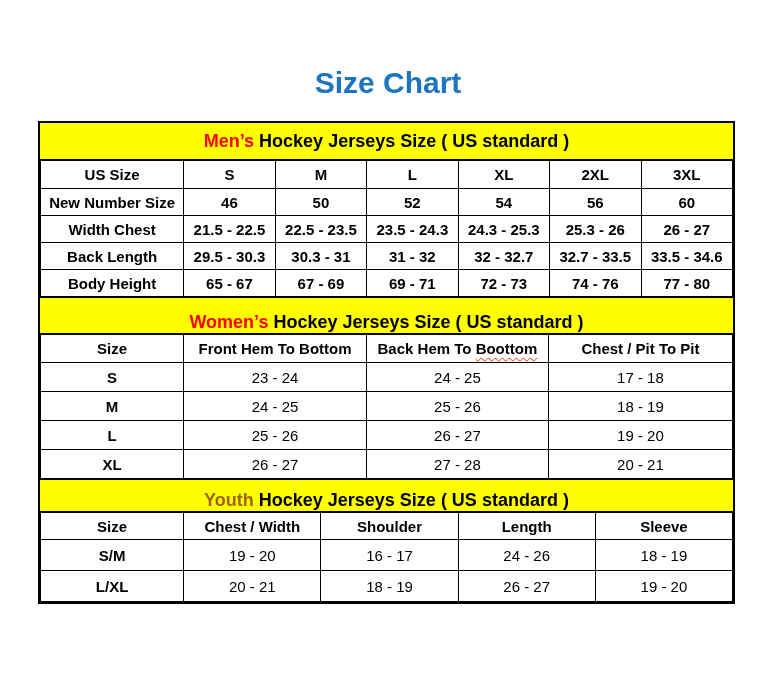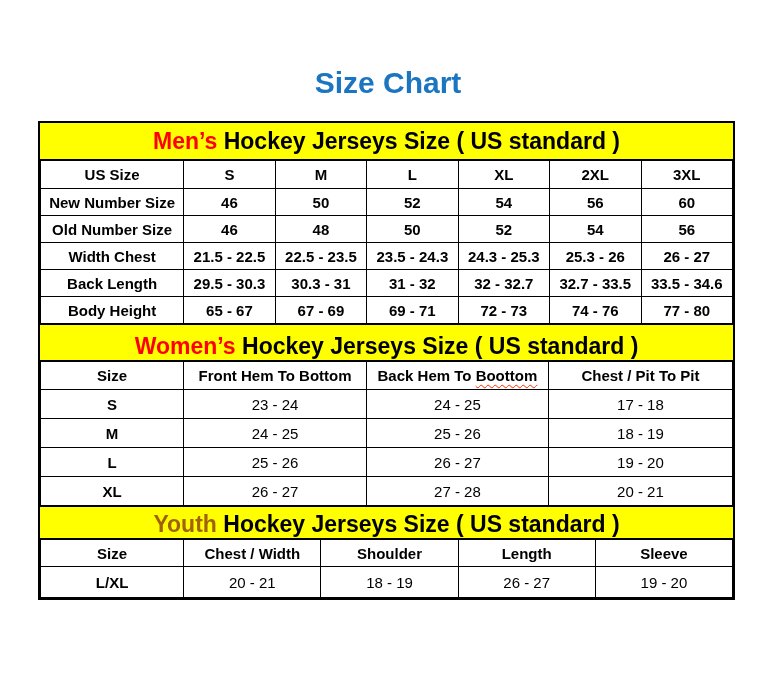--- a/index.html
+++ b/index.html
@@ -29,21 +29,21 @@
     width: 697px;
     border: 2px solid #000;
     background: #fff;
   }
   .band {
     background: #FFFF00;
     height: 37px;
     display: flex;
     align-items: center;
     justify-content: center;
-    font-size: 23px;
+    font-size: 18px;
     font-weight: bold;
     border-bottom: 1px solid #000;
     white-space: pre;
   }
   .band.short { height: 33px; }
   .band .hl { color: #FF0000; }
   section + section .band { border-top: 1px solid #000; align-items: flex-end; }
   table {
     width: 100%;
     border-collapse: collapse;
@@ -108,29 +108,20 @@
             <tr>
               <td class="">New Number Size</td>
               <td>46</td>
               <td>50</td>
               <td>52</td>
               <td>54</td>
               <td>56</td>
               <td>60</td>
             </tr>
             <tr>
-              <td class="">Old Number Size</td>
-              <td>46</td>
-              <td>48</td>
-              <td>50</td>
-              <td>52</td>
-              <td>54</td>
-              <td>56</td>
-            </tr>
-            <tr>
               <td class="">Width Chest</td>
               <td>21.5 - 22.5</td>
               <td>22.5 - 23.5</td>
               <td>23.5 - 24.3</td>
               <td>24.3 - 25.3</td>
               <td>25.3 - 26</td>
               <td>26 - 27</td>
             </tr>
             <tr>
               <td class="">Back Length</td>
@@ -201,20 +192,27 @@
             <tr>
               <th>Size</th>
               <th>Chest / Width</th>
               <th>Shoulder</th>
               <th>Length</th>
               <th>Sleeve</th>
             </tr>
           </thead>
           <tbody>
             <tr>
+              <td class="bold">S/M</td>
+              <td>19 - 20</td>
+              <td>16 - 17</td>
+              <td>24 - 26</td>
+              <td>18 - 19</td>
+            </tr>
+            <tr>
               <td class="bold">L/XL</td>
               <td>20 - 21</td>
               <td>18 - 19</td>
               <td>26 - 27</td>
               <td>19 - 20</td>
             </tr>
           </tbody>
         </table>
     </section>
 

